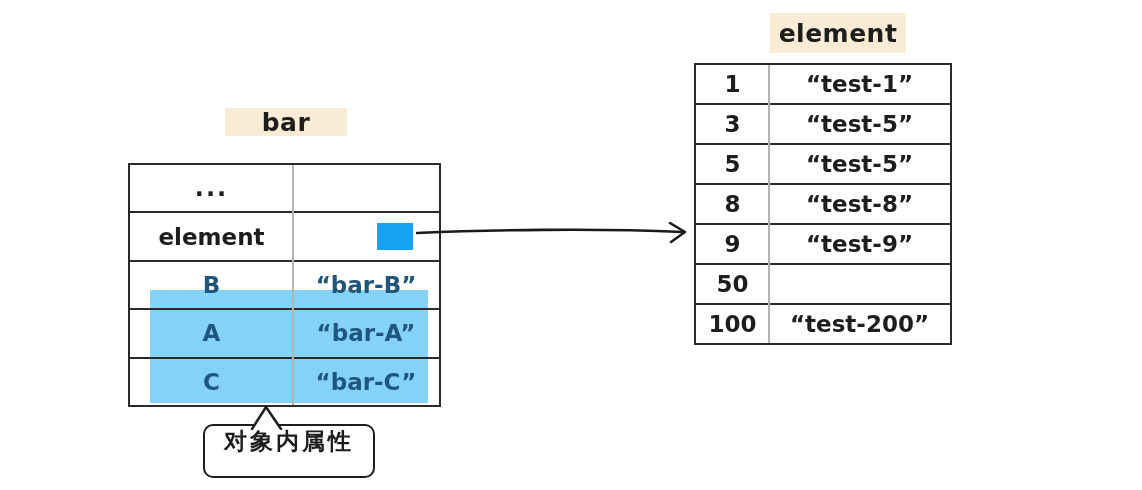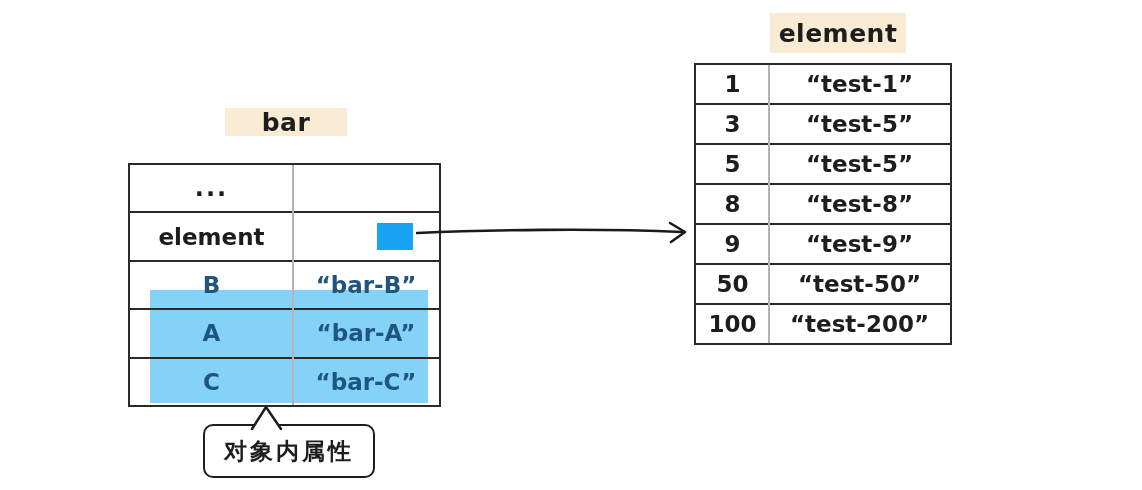--- a/index.html
+++ b/index.html
@@ -35,21 +35,21 @@
     background:var(--highlight-bg,#85D2F8);
   }
   .blue .cell{color:var(--highlight-text,#1F567E);}
   .dots{letter-spacing:2px;font-weight:700;font-size:24px;}
   .ptrcell{justify-content:flex-end;padding-right:26px;}
   .ptrbox{width:36px;height:27px;background:var(--pointer-blue,#18A2F2);display:block;}
   #arrow{position:absolute;left:416px;top:214px;width:280px;height:40px;}
   #callout{
     position:absolute;left:203px;top:424px;width:172px;height:54px;box-sizing:border-box;
     border:2.5px solid #1d1d1d;border-radius:10px;background:#fff;z-index:1;
-    display:flex;align-items:center;justify-content:center;font-size:23px;font-weight:600;letter-spacing:3px;
+    display:flex;align-items:flex-start;justify-content:center;font-size:23px;font-weight:600;letter-spacing:3px;
   }
   #callout-tail{position:absolute;left:250px;top:404px;width:34px;height:26px;z-index:2;}
 </style>
 </head>
 <body>
 
 <div class="canvas">
 
   <div class="tag" id="bar-label">bar</div>
 
@@ -106,21 +106,20 @@
     <div class="trow">
       <div class="cell k">8</div>
       <div class="cell v">“test-8”</div>
     </div>
     <div class="trow">
       <div class="cell k">9</div>
       <div class="cell v">“test-9”</div>
     </div>
     <div class="trow">
       <div class="cell k">50</div>
-      <div class="cell v">“test-50”</div>
     </div>
     <div class="trow">
       <div class="cell k">100</div>
       <div class="cell v">“test-200”</div>
     </div>
   </div>
 
   <div id="callout">
     <span>对象内属性</span>
   </div>

